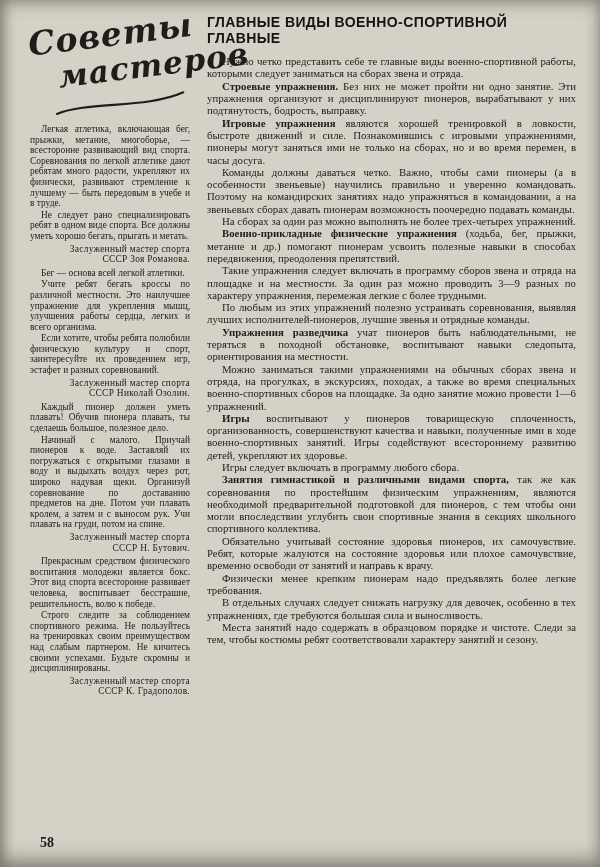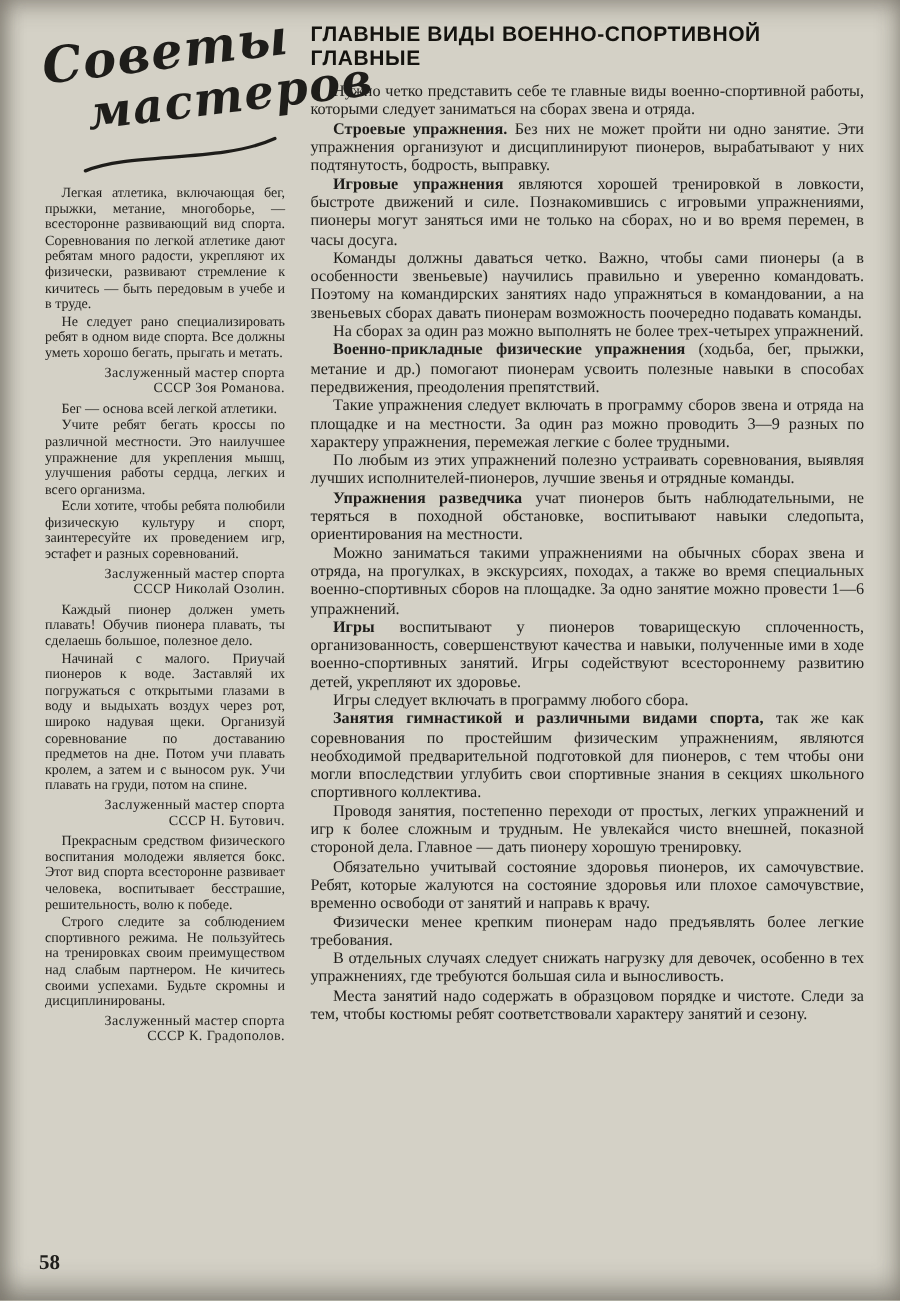--- a/index.html
+++ b/index.html
@@ -70,21 +70,21 @@
     margin: 0;
     font-size: 10.8px;
     line-height: 12.3px;
     text-align: justify;
     text-indent: 15px;
   }
   .article-text b.lead { font-weight: bold; }
 
   .page-number {
     position: absolute;
-    left: 26px;
+    left: 40px;
     bottom: 16px;
     font-size: 14px;
     font-weight: bold;
     font-family: "Liberation Serif", serif;
   }
 </style>
 </head>
 <body>
 
 <div class="page">
@@ -92,21 +92,21 @@
 
     <aside class="left-col">
       <div class="logo">
         <div class="logo-word1">Советы</div>
         <div class="logo-word2">мастеров</div>
         <svg class="flourish" viewBox="0 0 132 18" aria-hidden="true">
           <path d="M2 11 C 34 2, 92 17, 130 5" stroke="#1e1d1a" stroke-width="2.2" fill="none" stroke-linecap="round"></path>
         </svg>
       </div>
       <div class="left-text">
-          <p>Легкая атлетика, включающая бег, прыжки, метание, многоборье, — всесторонне развивающий вид спорта. Соревнования по легкой атлетике дают ребятам много радости, укрепляют их физически, развивают стремление к кичитесь — быть передовым в учебе и в труде.</p>
+          <p>Легкая атлетика, включающая бег, прыжки, метание, многоборье, — всесторонне развивающий вид спорта. Соревнования по легкой атлетике дают ребятам много радости, укрепляют их физически, развивают стремление к лучшему — быть передовым в учебе и в труде.</p>
           <p>Не следует рано специализировать ребят в одном виде спорта. Все должны уметь хорошо бегать, прыгать и метать.</p>
           <p class="signature">Заслуженный мастер спорта СССР Зоя Романова.</p>
           <p>Бег — основа всей легкой атлетики.</p>
           <p>Учите ребят бегать кроссы по различной местности. Это наилучшее упражнение для укрепления мышц, улучшения работы сердца, легких и всего организма.</p>
           <p>Если хотите, чтобы ребята полюбили физическую культуру и спорт, заинтересуйте их проведением игр, эстафет и разных соревнований.</p>
           <p class="signature">Заслуженный мастер спорта СССР Николай Озолин.</p>
           <p>Каждый пионер должен уметь плавать! Обучив пионера плавать, ты сделаешь большое, полезное дело.</p>
           <p>Начинай с малого. Приучай пионеров к воде. Заставляй их погружаться с открытыми глазами в воду и выдыхать воздух через рот, широко надувая щеки. Организуй соревнование по доставанию предметов на дне. Потом учи плавать кролем, а затем и с выносом рук. Учи плавать на груди, потом на спине.</p>
           <p class="signature">Заслуженный мастер спорта СССР Н. Бутович.</p>
           <p>Прекрасным средством физического воспитания молодежи является бокс. Этот вид спорта всесторонне развивает человека, воспитывает бесстрашие, решительность, волю к победе.</p>
@@ -124,21 +124,20 @@
           <p>Команды должны даваться четко. Важно, чтобы сами пионеры (а в особенности звеньевые) научились правильно и уверенно командовать. Поэтому на командирских занятиях надо упражняться в командовании, а на звеньевых сборах давать пионерам возможность поочередно подавать команды.</p>
           <p>На сборах за один раз можно выполнять не более трех-четырех упражнений.</p>
           <p><b class="lead">Военно-прикладные физические упражнения </b>(ходьба, бег, прыжки, метание и др.) помогают пионерам усвоить полезные навыки в способах передвижения, преодоления препятствий.</p>
           <p>Такие упражнения следует включать в программу сборов звена и отряда на площадке и на местности. За один раз можно проводить 3—9 разных по характеру упражнения, перемежая легкие с более трудными.</p>
           <p>По любым из этих упражнений полезно устраивать соревнования, выявляя лучших исполнителей-пионеров, лучшие звенья и отрядные команды.</p>
           <p><b class="lead">Упражнения разведчика </b>учат пионеров быть наблюдательными, не теряться в походной обстановке, воспитывают навыки следопыта, ориентирования на местности.</p>
           <p>Можно заниматься такими упражнениями на обычных сборах звена и отряда, на прогулках, в экскурсиях, походах, а также во время специальных военно-спортивных сборов на площадке. За одно занятие можно провести 1—6 упражнений.</p>
           <p><b class="lead">Игры </b>воспитывают у пионеров товарищескую сплоченность, организованность, совершенствуют качества и навыки, полученные ими в ходе военно-спортивных занятий. Игры содействуют всестороннему развитию детей, укрепляют их здоровье.</p>
           <p>Игры следует включать в программу любого сбора.</p>
           <p><b class="lead">Занятия гимнастикой и различными видами спорта, </b>так же как соревнования по простейшим физическим упражнениям, являются необходимой предварительной подготовкой для пионеров, с тем чтобы они могли впоследствии углубить свои спортивные знания в секциях школьного спортивного коллектива.</p>
-          <p>Проводя занятия, постепенно переходи от простых, легких упражнений и игр к более сложным и трудным. Не увлекайся чисто внешней, показной стороной дела. Главное — дать пионеру хорошую тренировку.</p>
           <p>Обязательно учитывай состояние здоровья пионеров, их самочувствие. Ребят, которые жалуются на состояние здоровья или плохое самочувствие, временно освободи от занятий и направь к врачу.</p>
           <p>Физически менее крепким пионерам надо предъявлять более легкие требования.</p>
           <p>В отдельных случаях следует снижать нагрузку для девочек, особенно в тех упражнениях, где требуются большая сила и выносливость.</p>
           <p>Места занятий надо содержать в образцовом порядке и чистоте. Следи за тем, чтобы костюмы ребят соответствовали характеру занятий и сезону.</p>
         </div>
     </main>
 
   </div>
 
   <div class="page-number">58</div>

